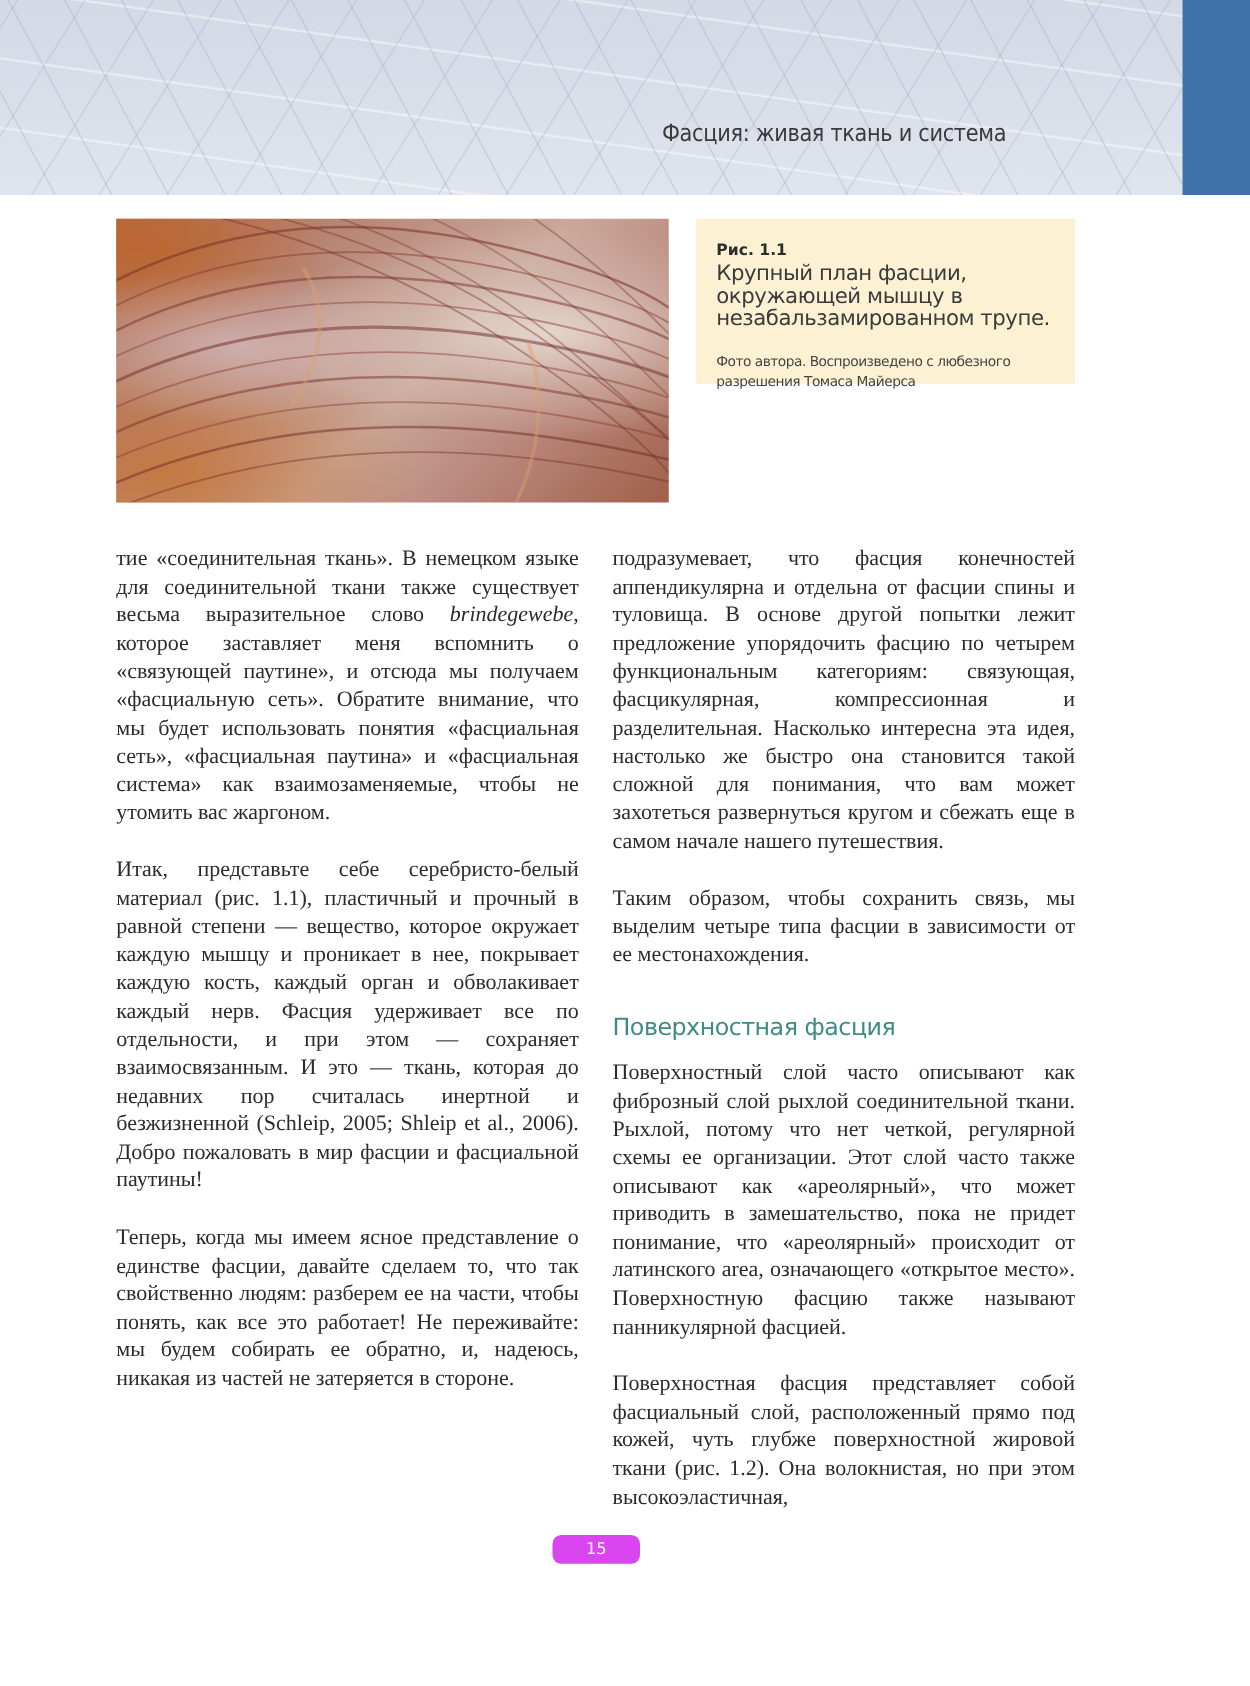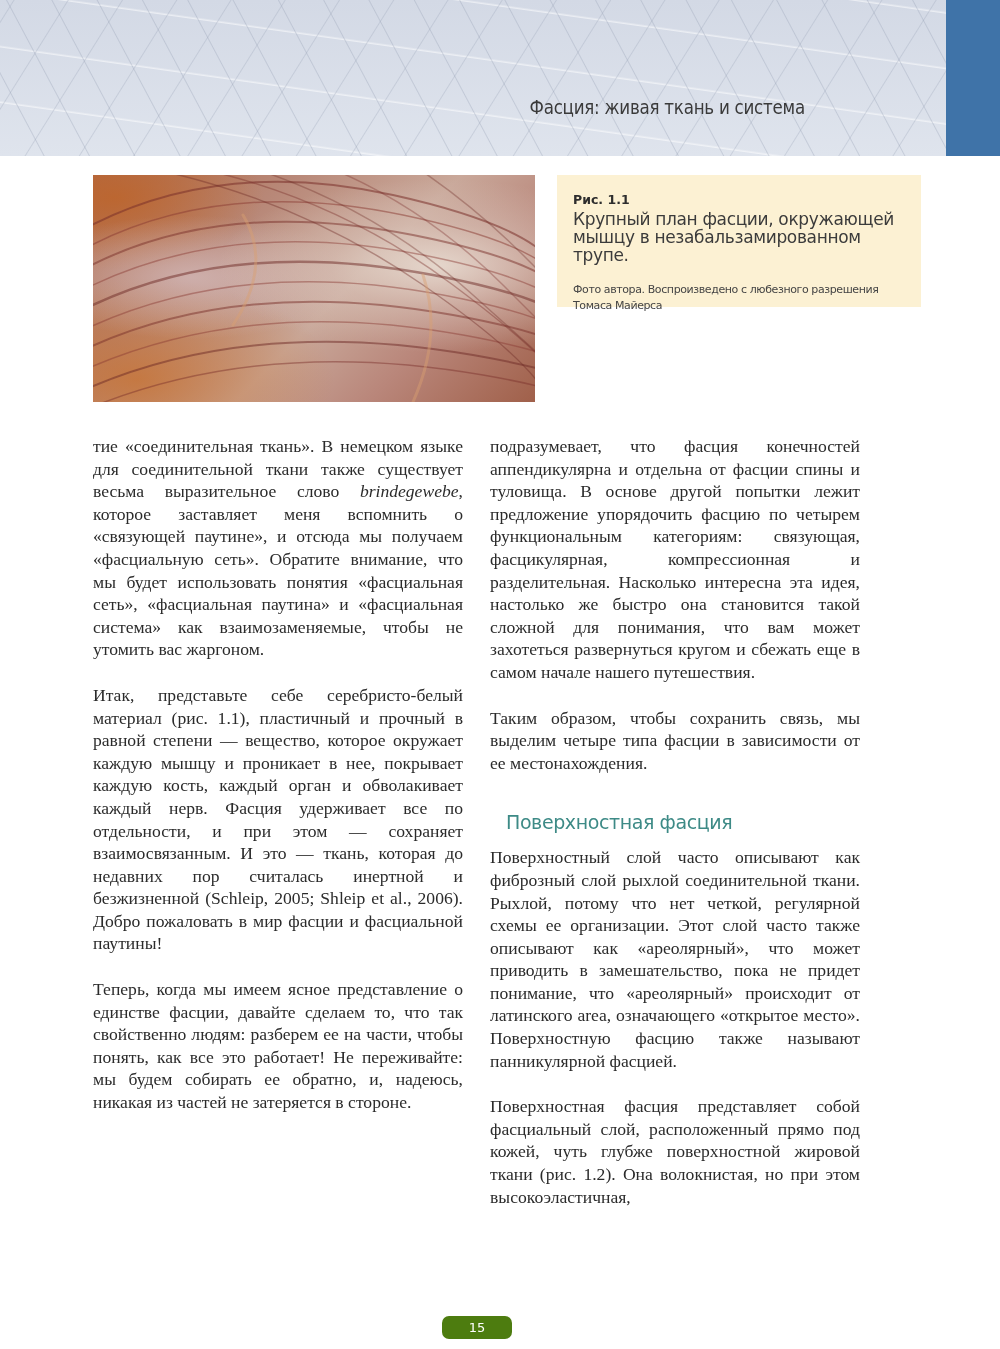--- a/index.html
+++ b/index.html
@@ -34,45 +34,45 @@
     overflow: hidden;
     background:
       radial-gradient(ellipse at 78% 40%, rgba(235,225,215,0.85) 0%, rgba(220,200,190,0.5) 22%, rgba(0,0,0,0) 45%),
       radial-gradient(ellipse at 22% 45%, rgba(220,200,205,0.6) 0%, rgba(0,0,0,0) 35%),
       radial-gradient(ellipse at 10% 90%, rgba(200,110,40,0.7) 0%, rgba(0,0,0,0) 35%),
       radial-gradient(ellipse at 5% 10%, rgba(190,100,40,0.8) 0%, rgba(0,0,0,0) 25%),
       linear-gradient(135deg, #b06a4a 0%, #b88878 30%, #c9a89a 55%, #b9867a 75%, #a0604a 100%);
   }
   .figure-photo svg { position: absolute; left: 0; top: 0; }
   .caption-box {
-    position: absolute; left: 557px; top: 175px; width: 364px; height: 132px;
+    position: absolute; left: 557px; top: 175px; width: 303px; height: 132px;
     background: #fcf1d3; box-sizing: border-box; padding: 17px 16px 0 16px;
     font-family: "DejaVu Sans", "Liberation Sans", sans-serif; color: #3b3b3b;
   }
   .caption-label { font-weight: bold; font-size: 12.5px; margin-bottom: 3px; color: #2d2d2d; }
   .caption-main { font-size: 17px; line-height: 18px; letter-spacing: -0.35px; }
   .caption-credit { font-size: 11px; line-height: 16px; letter-spacing: -0.4px; color: #444; margin-top: 18px; }
   .column {
     position: absolute; top: 423px; width: 370px;
     font-size: 17.6px; line-height: 22.6px; text-align: justify;
     hyphens: manual;
   }
   .col-left { left: 93px; }
   .col-right { left: 490px; }
   .column p { margin: 12px 0 23px 0; }
   .column p.tight { margin-bottom: 0; }
   .section-heading {
     font-family: "DejaVu Sans", "Liberation Sans", sans-serif;
     font-size: 19px; color: #3d8a86; font-weight: normal;
-    margin: 14px 0 12px 16px; letter-spacing: -0.4px; line-height: 24px;
+    margin: 14px 0 12px 0; letter-spacing: -0.4px; line-height: 24px;
   }
   em { font-style: italic; }
   .page-number {
-    position: absolute; left: 442px; top: 1316px; width: 70px; height: 23px;
-    background: #4d7c0f; border-radius: 7px;
+    position: absolute; left: 442px; top: 1228px; width: 70px; height: 23px;
+    background: #d946ef; border-radius: 7px;
     color: #ffffff; text-align: center; line-height: 23px;
     font-family: "DejaVu Sans", "Liberation Sans", sans-serif; font-size: 13px;
   }
 </style>
 </head>
 <body>
 
 <div class="header-band">
   <div class="header-title">Фасция: живая ткань и система</div>
 </div>

